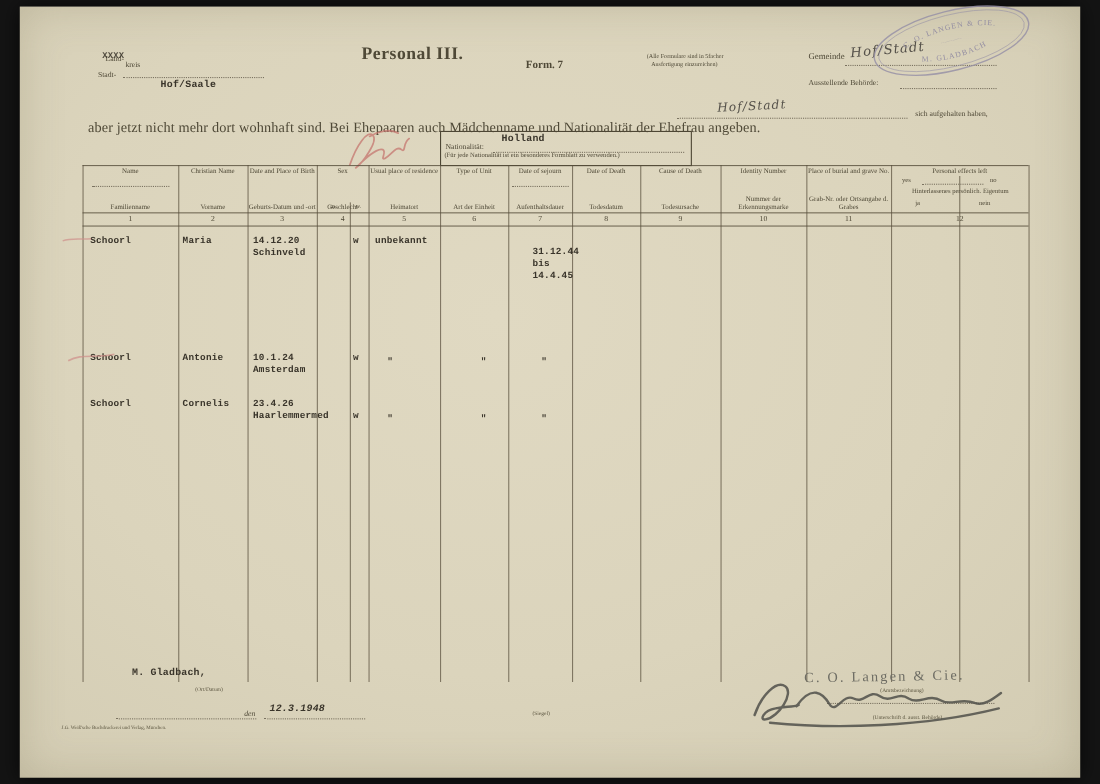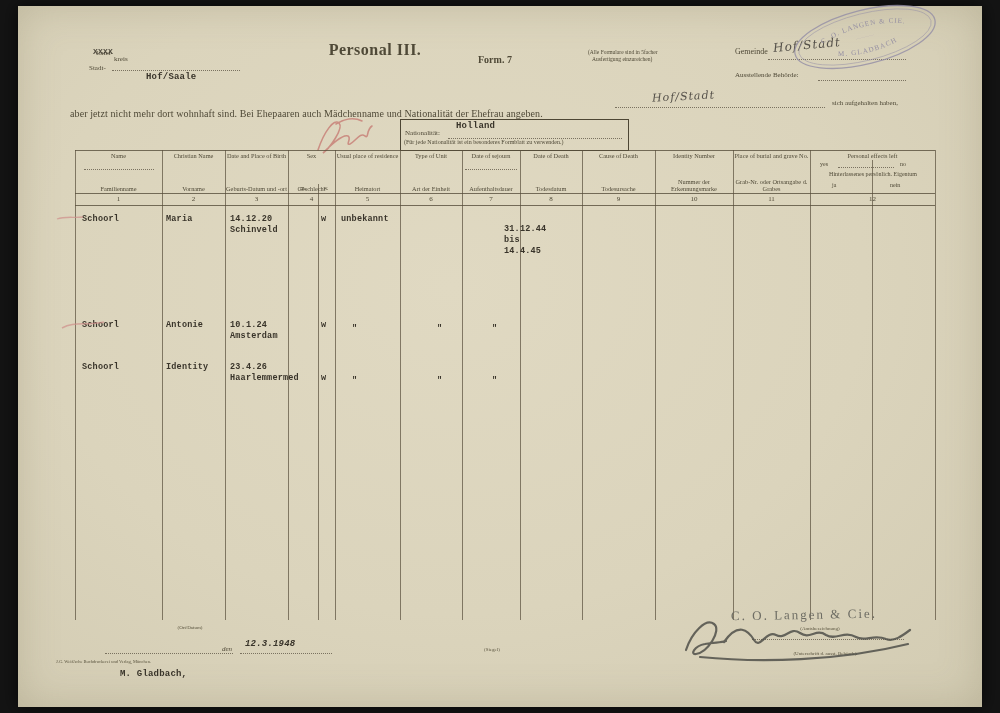--- a/index.html
+++ b/index.html
@@ -57,21 +57,21 @@
     <g transform="translate(85,37) rotate(-14)" fill="#8d87a0" opacity="0.9" font-family="Liberation Serif, serif">
       <text font-size="7" letter-spacing="1"><textPath href="#arcT" startOffset="50%" text-anchor="middle">C. O. LANGEN &amp; CIE.</textPath></text>
       <text y="1" font-size="3.2" text-anchor="middle">··················</text>
       <text font-size="7" letter-spacing="1.2"><textPath href="#arcB" startOffset="50%" text-anchor="middle">M. GLADBACH</textPath></text>
     </g>
   </svg>
 
   <div class="dotline" style="left:615px;top:106px;width:210px;"></div>
   <div class="abs hand" style="left:652px;top:90px;font-size:11px;letter-spacing:1px;transform:rotate(-3deg);">Hof/Stadt</div>
   <div class="abs printed" style="left:832px;top:99px;font-size:7px;white-space:nowrap;">sich aufgehalten haben,</div>
-  <div class="abs printed" style="left:70px;top:108px;font-size:10px;letter-spacing:.1px;white-space:nowrap;">aber jetzt nicht mehr dort wohnhaft sind. Bei Ehepaaren auch Mädchenname und Nationalität der Ehefrau angeben.</div>
+  <div class="abs printed" style="left:80px;top:108px;font-size:13px;letter-spacing:.1px;white-space:nowrap;">aber jetzt nicht mehr dort wohnhaft sind. Bei Ehepaaren auch Mädchenname und Nationalität der Ehefrau angeben.</div>
 
   <div class="abs" style="left:400px;top:119px;width:227px;height:30px;border:1px solid #4d4634;"></div>
   <div class="abs typed" style="left:456px;top:121px;font-size:9px;">Holland</div>
   <div class="abs printed" style="left:405px;top:129px;font-size:7px;">Nationalität:</div>
   <div class="dotline" style="left:448px;top:137px;width:174px;"></div>
   <div class="abs printed" style="left:404px;top:139px;font-size:6px;">(Für jede Nationalität ist ein besonderes Formblatt zu verwenden.)</div>
 
   <svg class="abs" style="left:300px;top:110px;" width="95" height="52" viewBox="0 0 95 52">
     <g stroke="#c4716b" stroke-width="1.6" fill="none" opacity="0.7" stroke-linecap="round">
       <path d="M 18 40 C 24 22 34 8 39 13 C 44 18 30 38 23 43 C 30 36 42 24 48 26 C 52 28 45 36 50 34 C 56 31 60 22 65 26 C 69 29 66 20 72 16"></path>
@@ -168,51 +168,51 @@
   <div class="abs printed num" style="left:655px;width:78px;">10</div>
   <div class="abs printed num" style="left:733px;width:77px;">11</div>
   <div class="abs printed num" style="left:810px;width:125px;">12</div>
 
   <div class="abs typed" style="left:82px;top:214px;">Schoorl</div>
   <div class="abs typed" style="left:166px;top:214px;">Maria</div>
   <div class="abs typed" style="left:230px;top:214px;">14.12.20
 Schinveld</div>
   <div class="abs typed" style="left:321px;top:214px;">w</div>
   <div class="abs typed" style="left:341px;top:214px;">unbekannt</div>
-  <div class="abs typed" style="left:504px;top:224px;">31.12.44
+  <div class="abs typed" style="left:484px;top:224px;">31.12.44
 bis
 14.4.45</div>
 
   <div class="abs typed" style="left:82px;top:320px;">Schoorl</div>
   <div class="abs typed" style="left:166px;top:320px;">Antonie</div>
   <div class="abs typed" style="left:230px;top:320px;">10.1.24
 Amsterdam</div>
   <div class="abs typed" style="left:321px;top:320px;">w</div>
   <div class="abs typed" style="left:352px;top:324px;">"</div>
   <div class="abs typed" style="left:437px;top:324px;">"</div>
   <div class="abs typed" style="left:492px;top:324px;">"</div>
 
   <div class="abs typed" style="left:82px;top:362px;">Schoorl</div>
-  <div class="abs typed" style="left:166px;top:362px;">Identity</div>
+  <div class="abs typed" style="left:166px;top:362px;">Cornelis</div>
   <div class="abs typed" style="left:230px;top:362px;">23.4.26
 Haarlemmermed</div>
   <div class="abs typed" style="left:321px;top:373px;">w</div>
   <div class="abs typed" style="left:352px;top:376px;">"</div>
   <div class="abs typed" style="left:437px;top:376px;">"</div>
   <div class="abs typed" style="left:492px;top:376px;">"</div>
 
   <svg class="abs" style="left:55px;top:212px;" width="32" height="12" viewBox="0 0 32 12">
     <path d="M 2 7 C 10 4 18 6 28 5" stroke="#cf8f8a" stroke-width="1.3" fill="none" opacity="0.7"></path>
   </svg>
   <svg class="abs" style="left:60px;top:316px;" width="48" height="16" viewBox="0 0 48 16">
     <path d="M 2 12 C 14 5 26 10 44 6" stroke="#cf8f8a" stroke-width="1.5" fill="none" opacity="0.7"></path>
   </svg>
 
   <div class="abs printed tiny" style="left:150px;top:625px;width:80px;text-align:center;">(Ort/Datum)</div>
-  <div class="abs typed" style="left:120px;top:669px;font-size:9px;">M. Gladbach,</div>
+  <div class="abs typed" style="left:120px;top:607px;font-size:9px;">M. Gladbach,</div>
   <div class="dotline" style="left:105px;top:652px;width:128px;"></div>
   <div class="abs printed" style="left:222px;top:645px;font-size:7px;font-style:italic;">den</div>
   <div class="abs typed" style="left:245px;top:639px;font-size:9px;font-style:italic;">12.3.1948</div>
   <div class="dotline" style="left:240px;top:652px;width:92px;"></div>
   <div class="abs printed tiny" style="left:484px;top:647px;">(Siegel)</div>
   <div class="abs printed" style="left:56px;top:659px;font-size:4.5px;color:#5a543f;">J.G. Weiß'sche Buchdruckerei und Verlag, München.</div>
 
   <div class="abs" style="left:731px;top:607px;font-family:'Liberation Serif',serif;font-size:13px;letter-spacing:2px;color:#6e6d64;transform:rotate(-1deg);">C. O. Langen &amp; Cie.</div>
   <div class="abs printed tiny" style="left:770px;top:626px;width:100px;text-align:center;">(Amtsbezeichnung)</div>
   <div class="dotline" style="left:752px;top:638px;width:152px;"></div>

